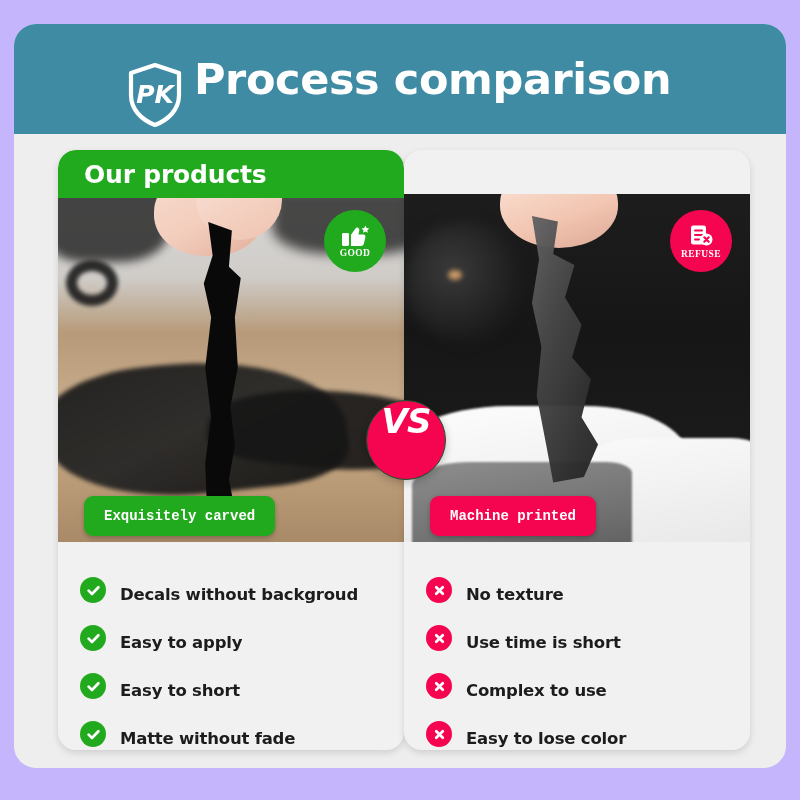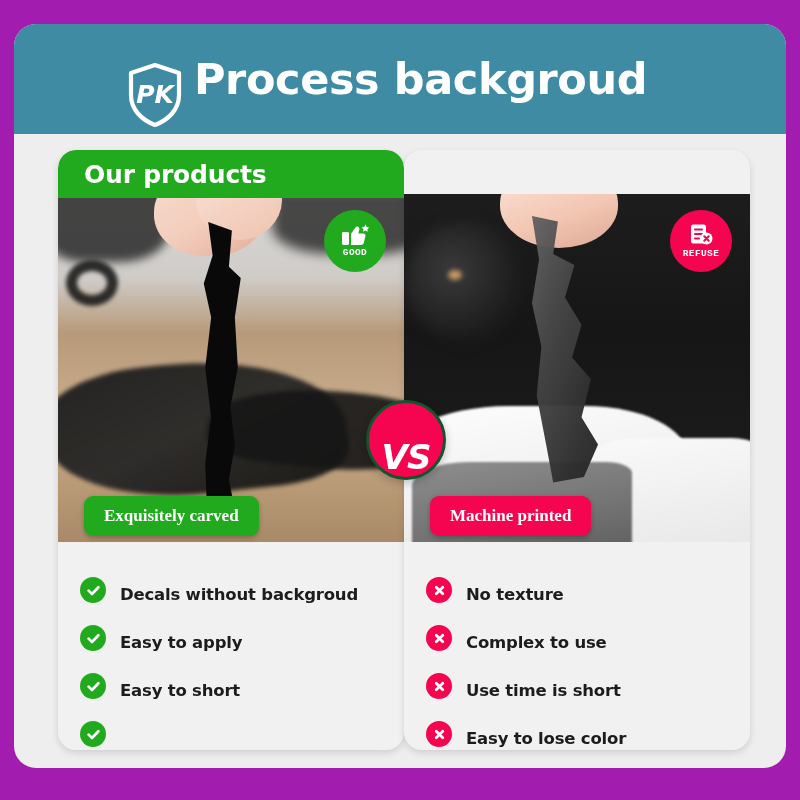--- a/index.html
+++ b/index.html
@@ -10,21 +10,21 @@
     background: #ffffff;
     font-family: "Liberation Sans", sans-serif;
     overflow: hidden;
   }
 
   
   .page {
     position: relative;
     width: 800px;
     height: 800px;
-    background: #a21caf;
+    background: #c4b5fd;
   }
 
   .board {
     position: absolute;
     left: 14px;
     top: 24px;
     width: 772px;
     height: 744px;
     background: #eeeeee;
     border-radius: 22px;
@@ -234,45 +234,45 @@
   }
   .badge.good   { background: #22aa1e; }
   .badge.refuse { background: #f5054f; }
   .badge svg { display: block; }
   .badge-text {
     color: #ffffff;
     font-size: 9.5px;
     font-weight: bold;
     letter-spacing: .4px;
     margin-top: 1px;
-    font-family: Liberation Mono, monospace;
+    font-family: Liberation Serif, serif;
     text-align: center;
   }
 
   
   .caption {
     position: absolute;
     left: 26px;
     top: 346px;
     height: 40px;
     padding: 0 20px;
     display: flex;
     align-items: center;
     border-radius: 9px;
     z-index: 5;
     box-shadow: 0 2px 5px rgba(0,0,0,0.25);
   }
   .card.left  .caption { background: #22aa1e; }
   .card.right .caption { background: #f5054f; }
   .caption-text {
     color: #ffffff;
-    font-size: 17px;
+    font-size: 14px;
     font-weight: bold;
     white-space: nowrap;
-    font-family: Liberation Serif, serif;
+    font-family: Liberation Mono, monospace;
   }
 
   
   .features {
     position: absolute;
     left: 0;
     top: 402px;
     width: 100%;
     padding: 14px 22px 0 22px;
   }
@@ -306,23 +306,23 @@
 
   
   .vs {
     position: absolute;
     left: 352px;
     top: 266px;
     width: 80px;
     height: 80px;
     border-radius: 50%;
     background: #f5054f;
-    border: 3px solid #14532d;
-    display: flex;
-    align-items: flex-end;
+    border: 1px solid #14532d;
+    display: flex;
+    align-items: flex-start;
     justify-content: center;
     z-index: 20;
     box-shadow: 0 3px 8px rgba(0,0,0,0.22);
   }
   .vs-text {
     color: #ffffff;
     font-size: 34px;
     font-weight: bold;
     font-style: italic;
     letter-spacing: -1px;
@@ -336,21 +336,21 @@
 
   <div class="board"></div>
 
   <div class="header">
     <span class="logo-shield">
       <svg viewBox="0 0 58 66">
         <path d="M29 3 L53 11 V33 C53 48 42 58 29 63 C16 58 5 48 5 33 V11 Z" fill="none" stroke="#ffffff" stroke-width="4.2" stroke-linejoin="round"></path>
         <text x="29" y="41" text-anchor="middle" fill="#ffffff" font-family="DejaVu Sans, sans-serif" font-size="25" font-style="italic" font-weight="bold">PK</text>
       </svg>
     </span>
-    <div class="header-title">Process backgroud</div>
+    <div class="header-title">Process comparison</div>
   </div>
 
   <div class="compare">
 
     <div class="card left">
 
       <div class="card-band">
         <span class="card-band-text">Our products</span>
       </div>
 
@@ -412,20 +412,21 @@
           </span>
           <span class="feature-text">Easy to short</span>
         </div>
 
         <div class="feature">
           <span class="feature-icon ok">
             <svg width="15" height="15" viewBox="0 0 15 15">
               <path d="M2.6 7.6 L6 11 L12.4 4.2" fill="none" stroke="#ffffff" stroke-width="2.7" stroke-linecap="round" stroke-linejoin="round"></path>
             </svg>
           </span>
+          <span class="feature-text">Matte without fade</span>
         </div>
 
       </div>
     </div>
 
     <div class="card right">
 
 
       <div class="photo photo-right">
         <div class="pr-dark-blur"></div>
@@ -465,30 +466,30 @@
           </span>
           <span class="feature-text">No texture</span>
         </div>
 
         <div class="feature">
           <span class="feature-icon no">
             <svg width="15" height="15" viewBox="0 0 15 15">
               <path d="M4.2 4.2 L10.8 10.8 M10.8 4.2 L4.2 10.8" fill="none" stroke="#ffffff" stroke-width="2.7" stroke-linecap="round"></path>
             </svg>
           </span>
+          <span class="feature-text">Use time is short</span>
+        </div>
+
+        <div class="feature">
+          <span class="feature-icon no">
+            <svg width="15" height="15" viewBox="0 0 15 15">
+              <path d="M4.2 4.2 L10.8 10.8 M10.8 4.2 L4.2 10.8" fill="none" stroke="#ffffff" stroke-width="2.7" stroke-linecap="round"></path>
+            </svg>
+          </span>
           <span class="feature-text">Complex to use</span>
-        </div>
-
-        <div class="feature">
-          <span class="feature-icon no">
-            <svg width="15" height="15" viewBox="0 0 15 15">
-              <path d="M4.2 4.2 L10.8 10.8 M10.8 4.2 L4.2 10.8" fill="none" stroke="#ffffff" stroke-width="2.7" stroke-linecap="round"></path>
-            </svg>
-          </span>
-          <span class="feature-text">Use time is short</span>
         </div>
 
         <div class="feature">
           <span class="feature-icon no">
             <svg width="15" height="15" viewBox="0 0 15 15">
               <path d="M4.2 4.2 L10.8 10.8 M10.8 4.2 L4.2 10.8" fill="none" stroke="#ffffff" stroke-width="2.7" stroke-linecap="round"></path>
             </svg>
           </span>
           <span class="feature-text">Easy to lose color</span>
         </div>

